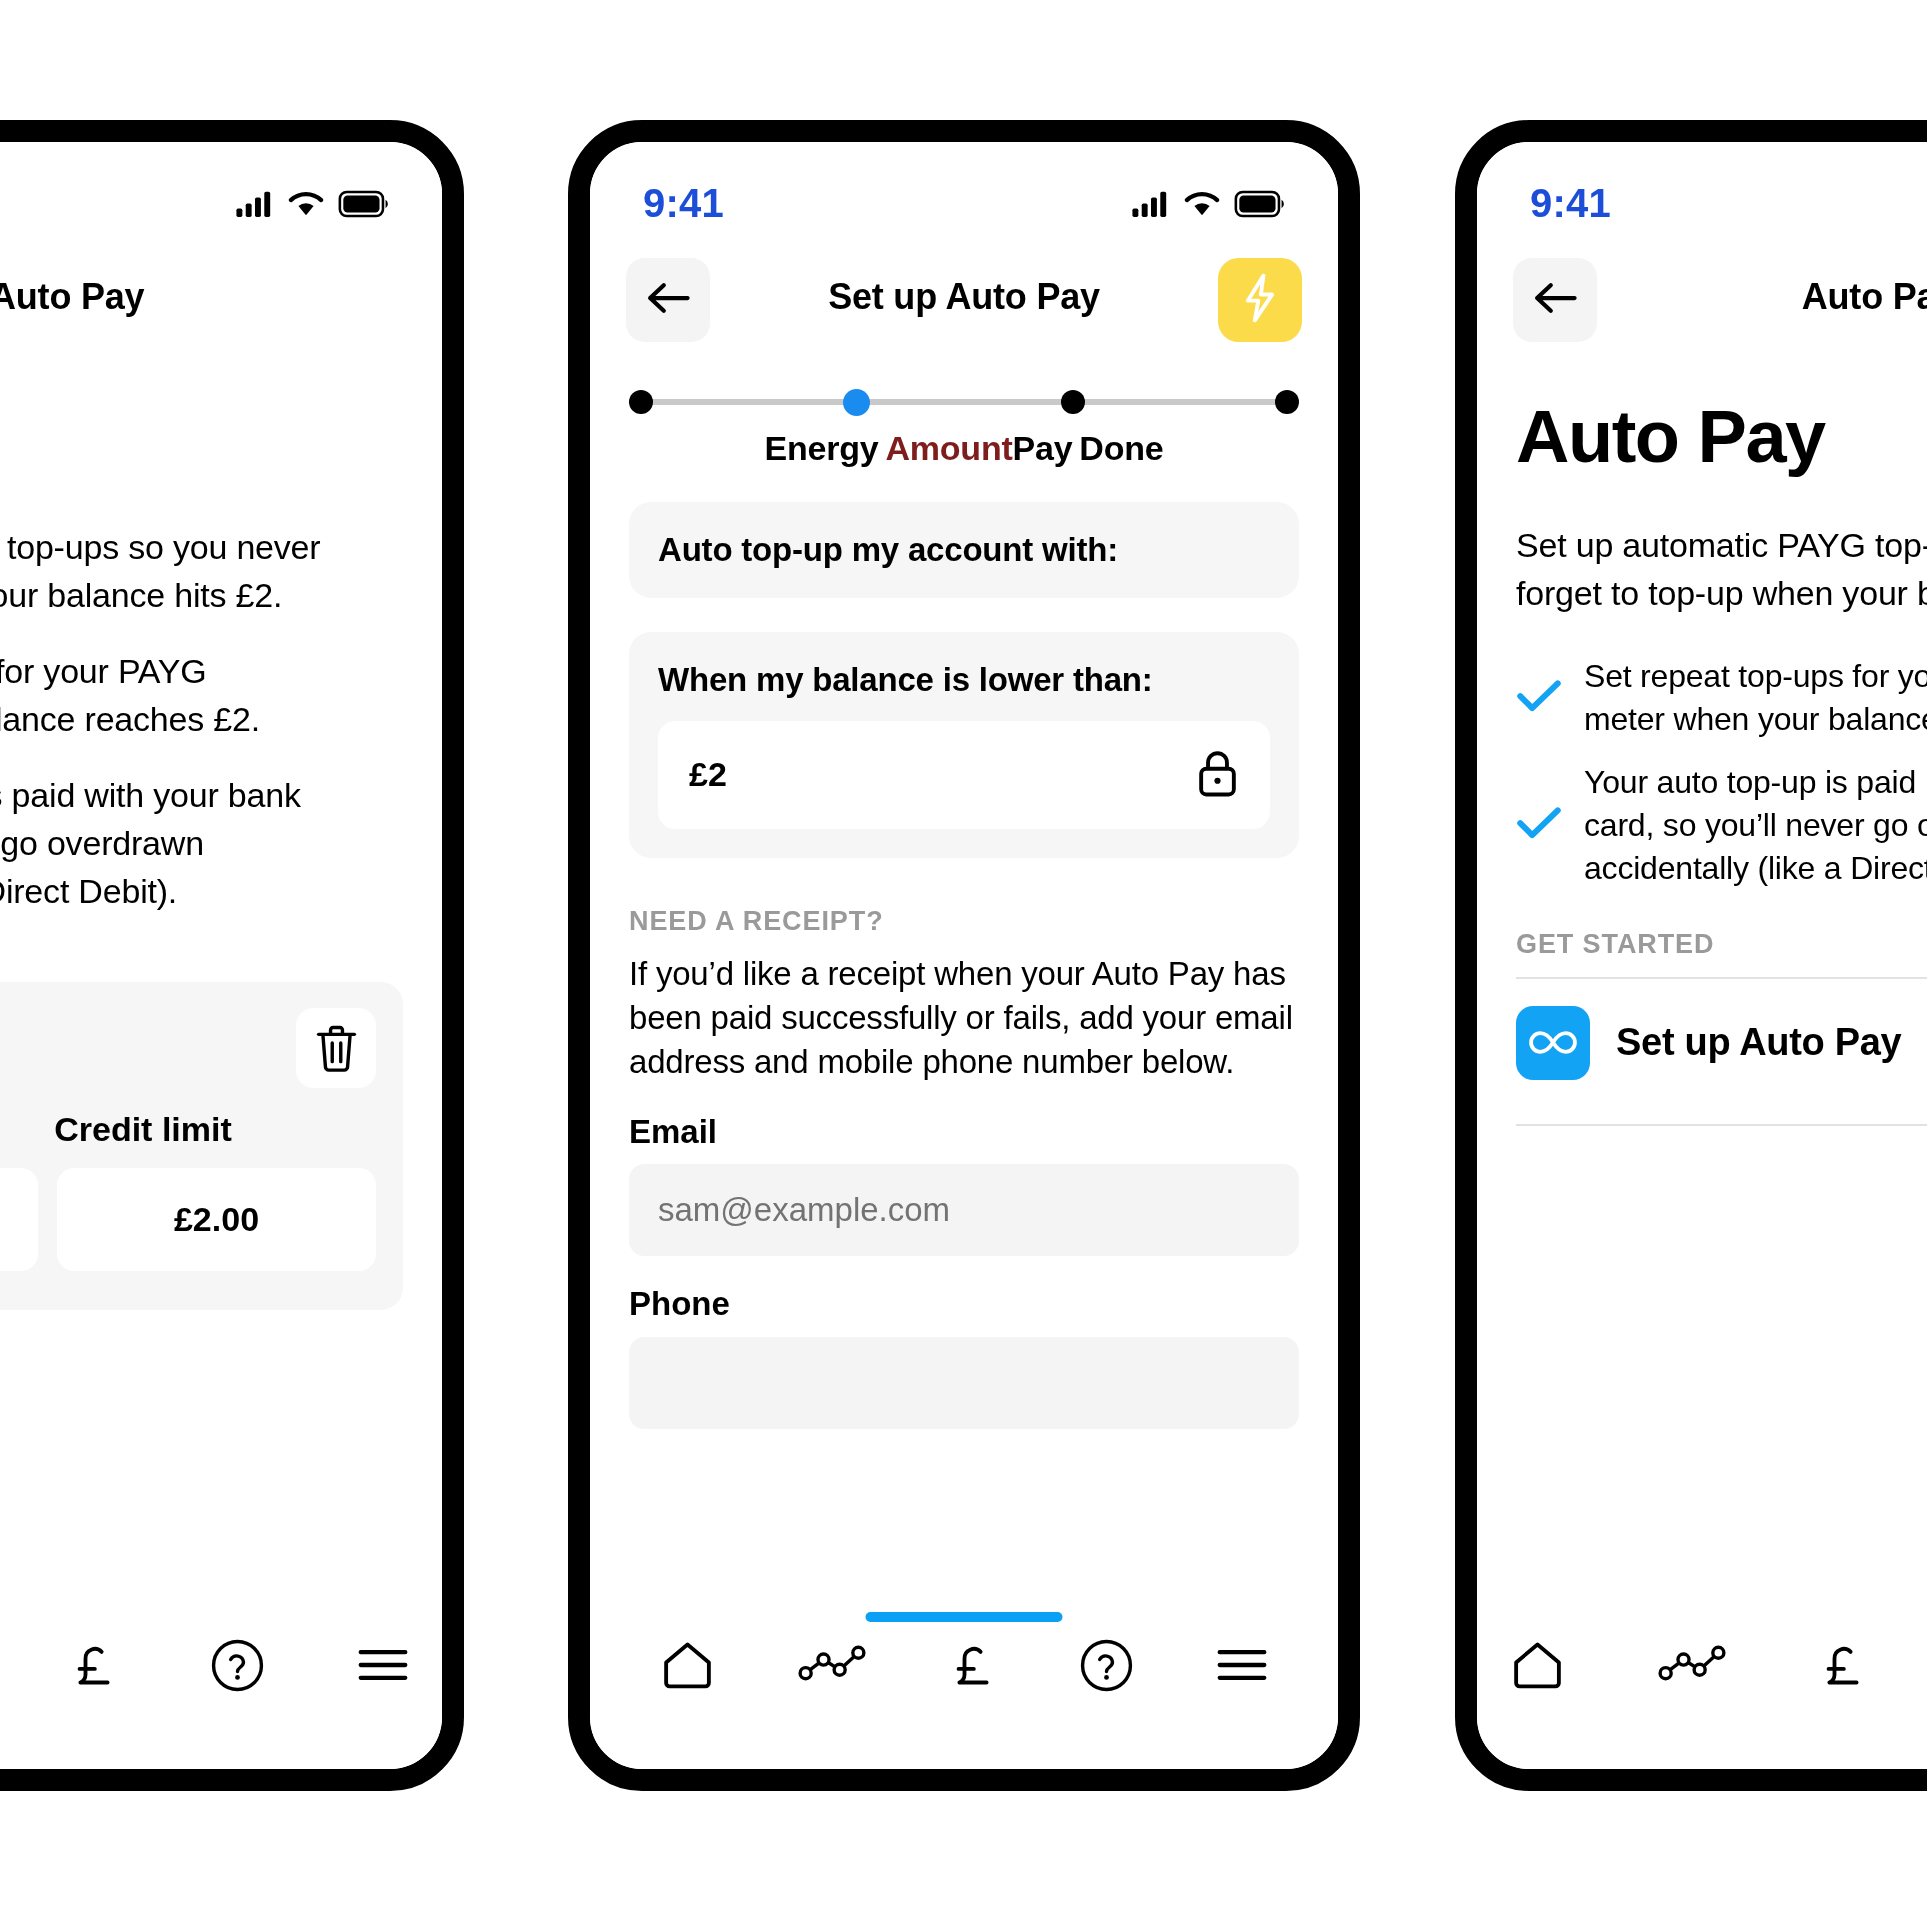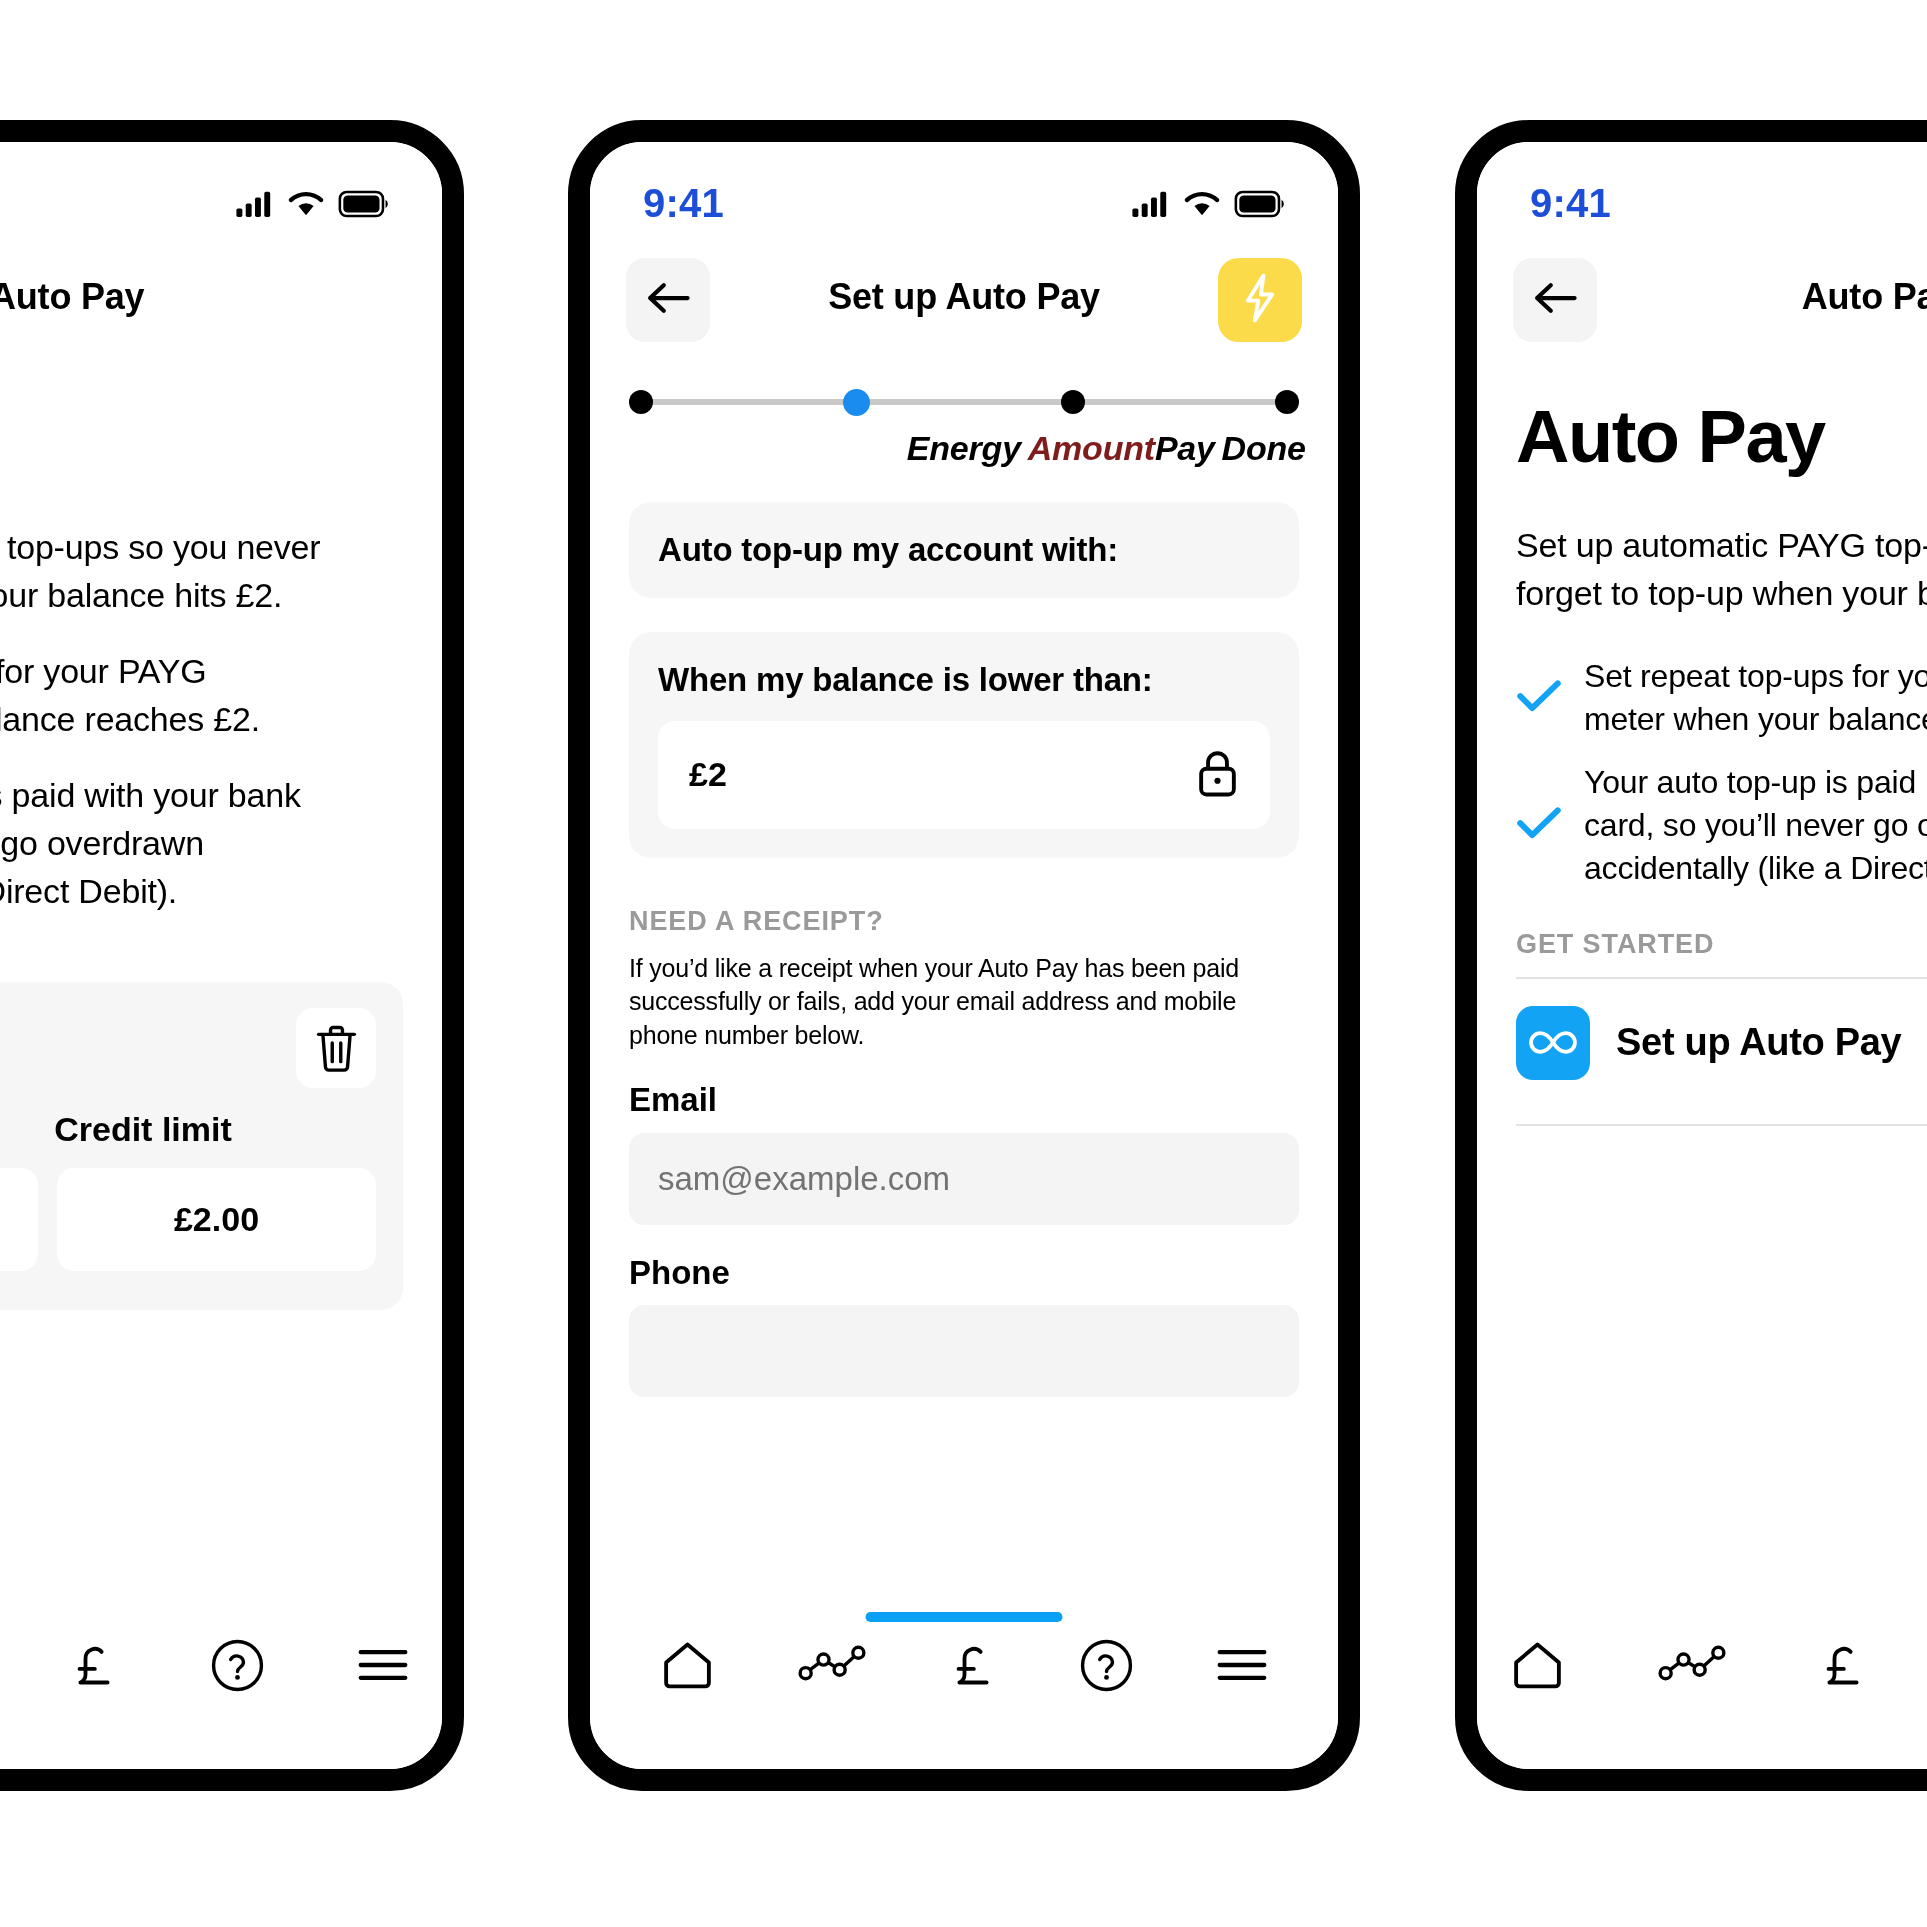--- a/index.html
+++ b/index.html
@@ -64,21 +64,21 @@
     display:flex; align-items:center; justify-content:center; cursor:pointer;
   }
 
   
   .stepper { padding: 45px 39px 0 39px; }
   .step-track { position: relative; height: 26px; display:flex; align-items:center; }
   .step-line { position:absolute; left: 12px; right: 12px; height: 6px; background:#c9c9c9; border-radius:3.4px; }
   .step-dots { position: relative; width:100%; display:flex; justify-content:space-between; align-items:center; }
   .dot { width: 24px; height:24px; border-radius:50%; background:#000; }
   .dot.active { background:#1a8cf0; width:27px; height:27px; }
-  .step-labels { display:flex; justify-content:flex-end; margin-top: 13.7px; font-style: italic; }
+  .step-labels { display:flex; justify-content:center; margin-top: 13.7px; }
   .step-label { font-size: 34px; font-weight: 700; color:#000; letter-spacing:-0.2px; }
   .step-label.active { color:#7f1d1d; }
   .step-label:nth-child(1){ transform: translateX(-6.8px); }
   .step-label:nth-child(4){ transform: translateX(6.8px); }
 
   
   .content { padding: 0 39px; }
   .card {
     background: #f6f6f6; border-radius: 22px;
     padding: 29px 29px 29px 29px; margin-top: 34px;
@@ -98,21 +98,21 @@
     padding: 0 31px; cursor: pointer;
   }
   .field-value { font-size: 34px; font-weight: 700; color:#000; }
 
   
   .sec-label {
     margin-top: 48px; font-size: 27px; font-weight: 700;
     color:#9a9a9a; letter-spacing: 0.9px;
   }
   .para {
-    margin-top: 15.4px; font-size: 25px; line-height: 1.33; color:#000;
+    margin-top: 15.4px; font-size: 33px; line-height: 1.33; color:#000;
     letter-spacing: -0.2px;
   }
   .form-label { margin-top: 29px; font-size: 33px; font-weight: 700; color:#000; }
   .input {
     margin-top: 13.7px; height: 92px; border-radius: 15.4px; background:#f4f4f4;
     display:flex; align-items:center; padding: 0 29px;
     font-size: 33px; color:#737373; cursor:text;
   }
 
   

